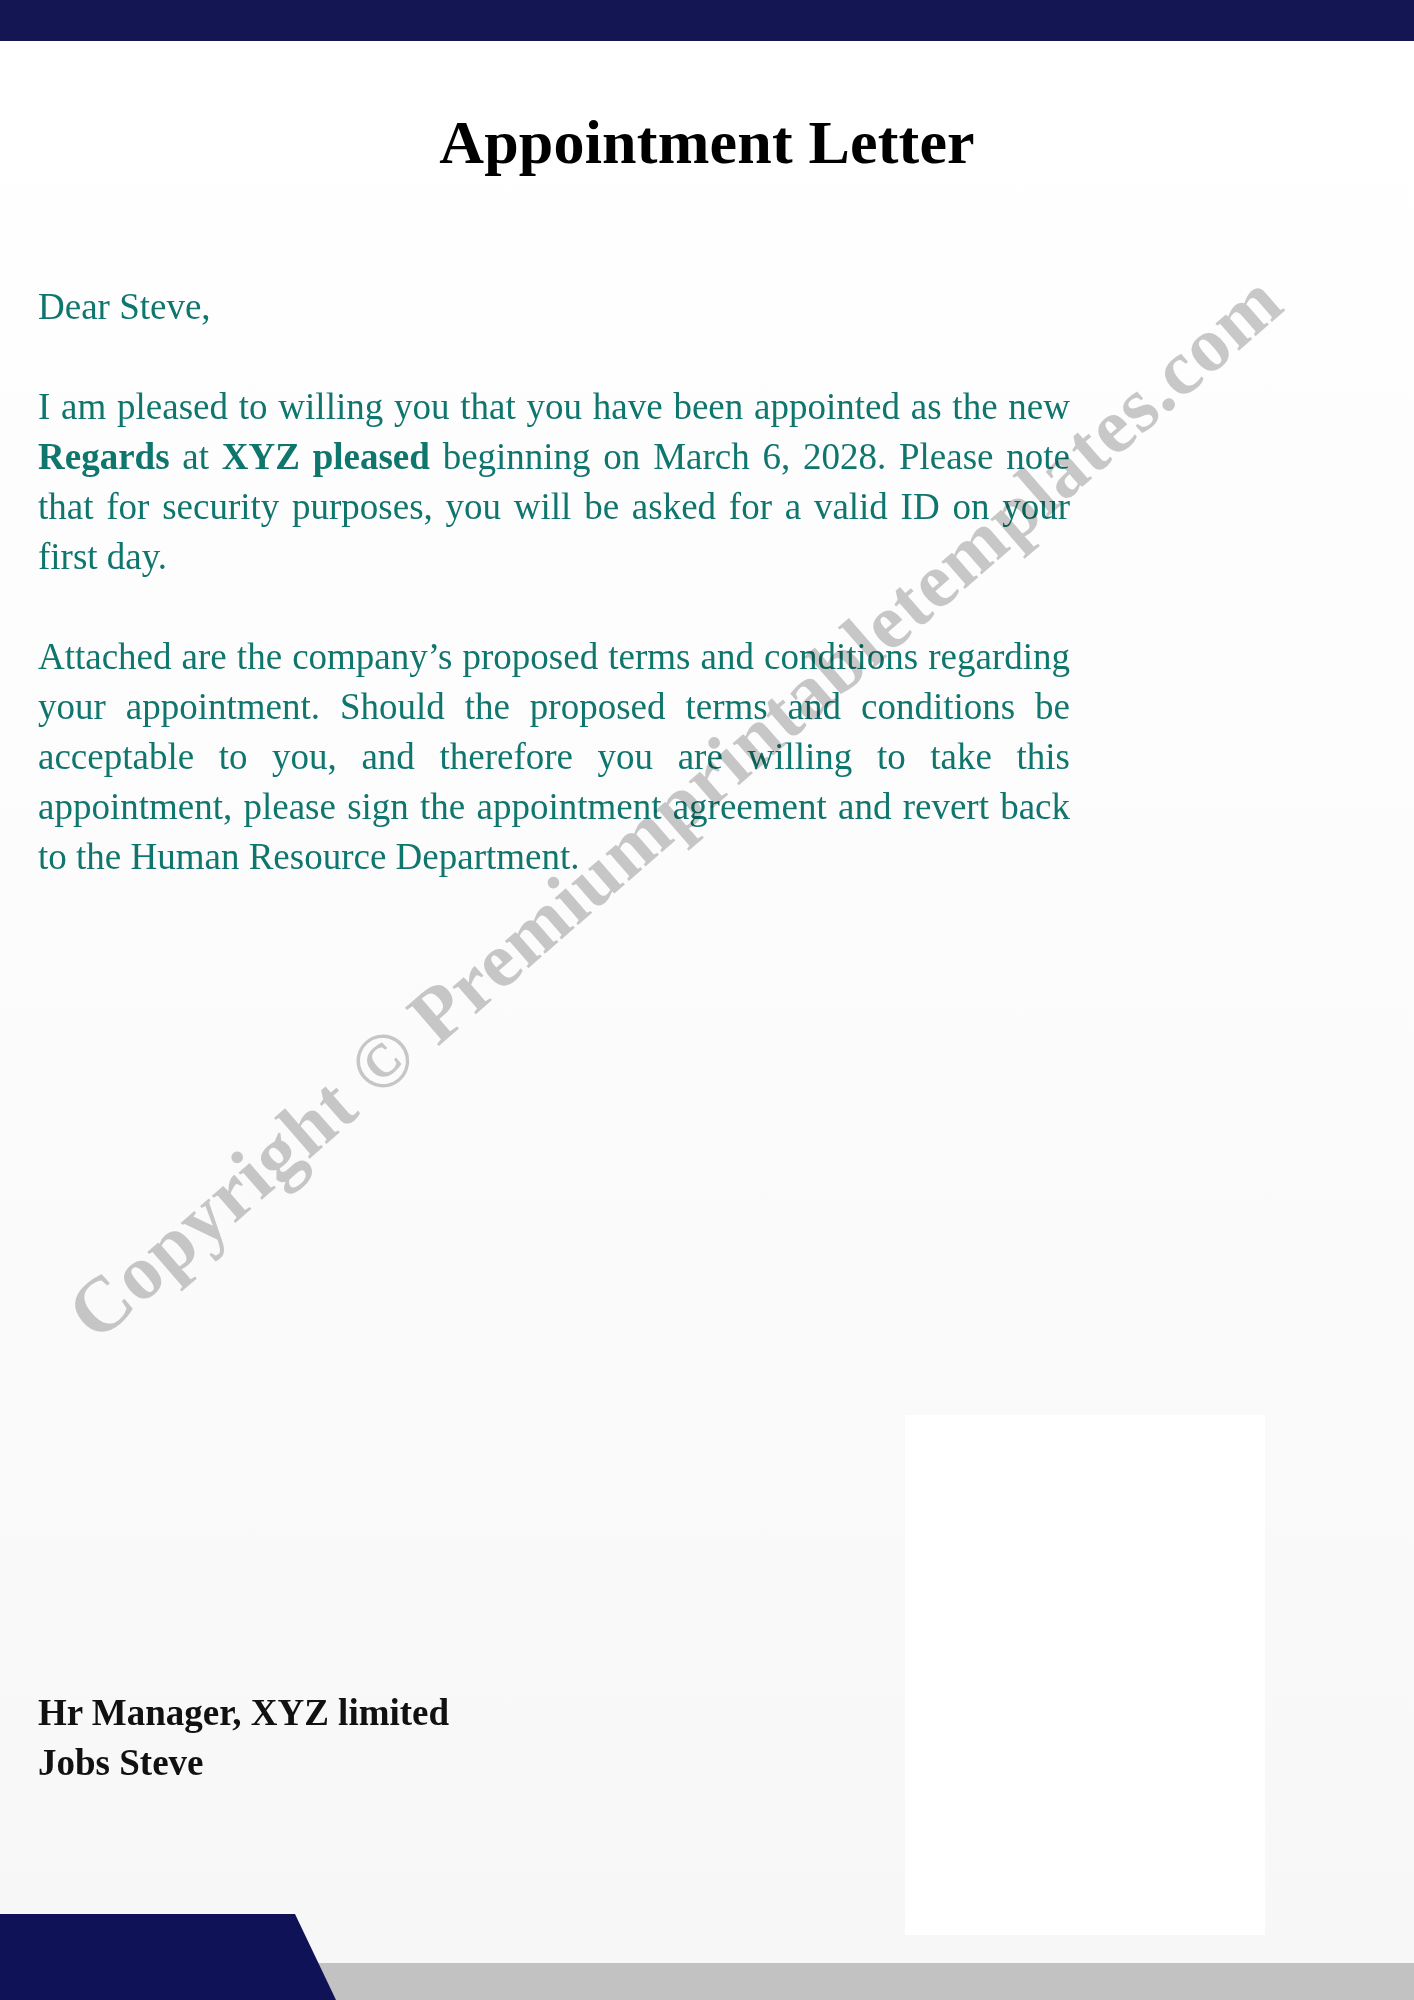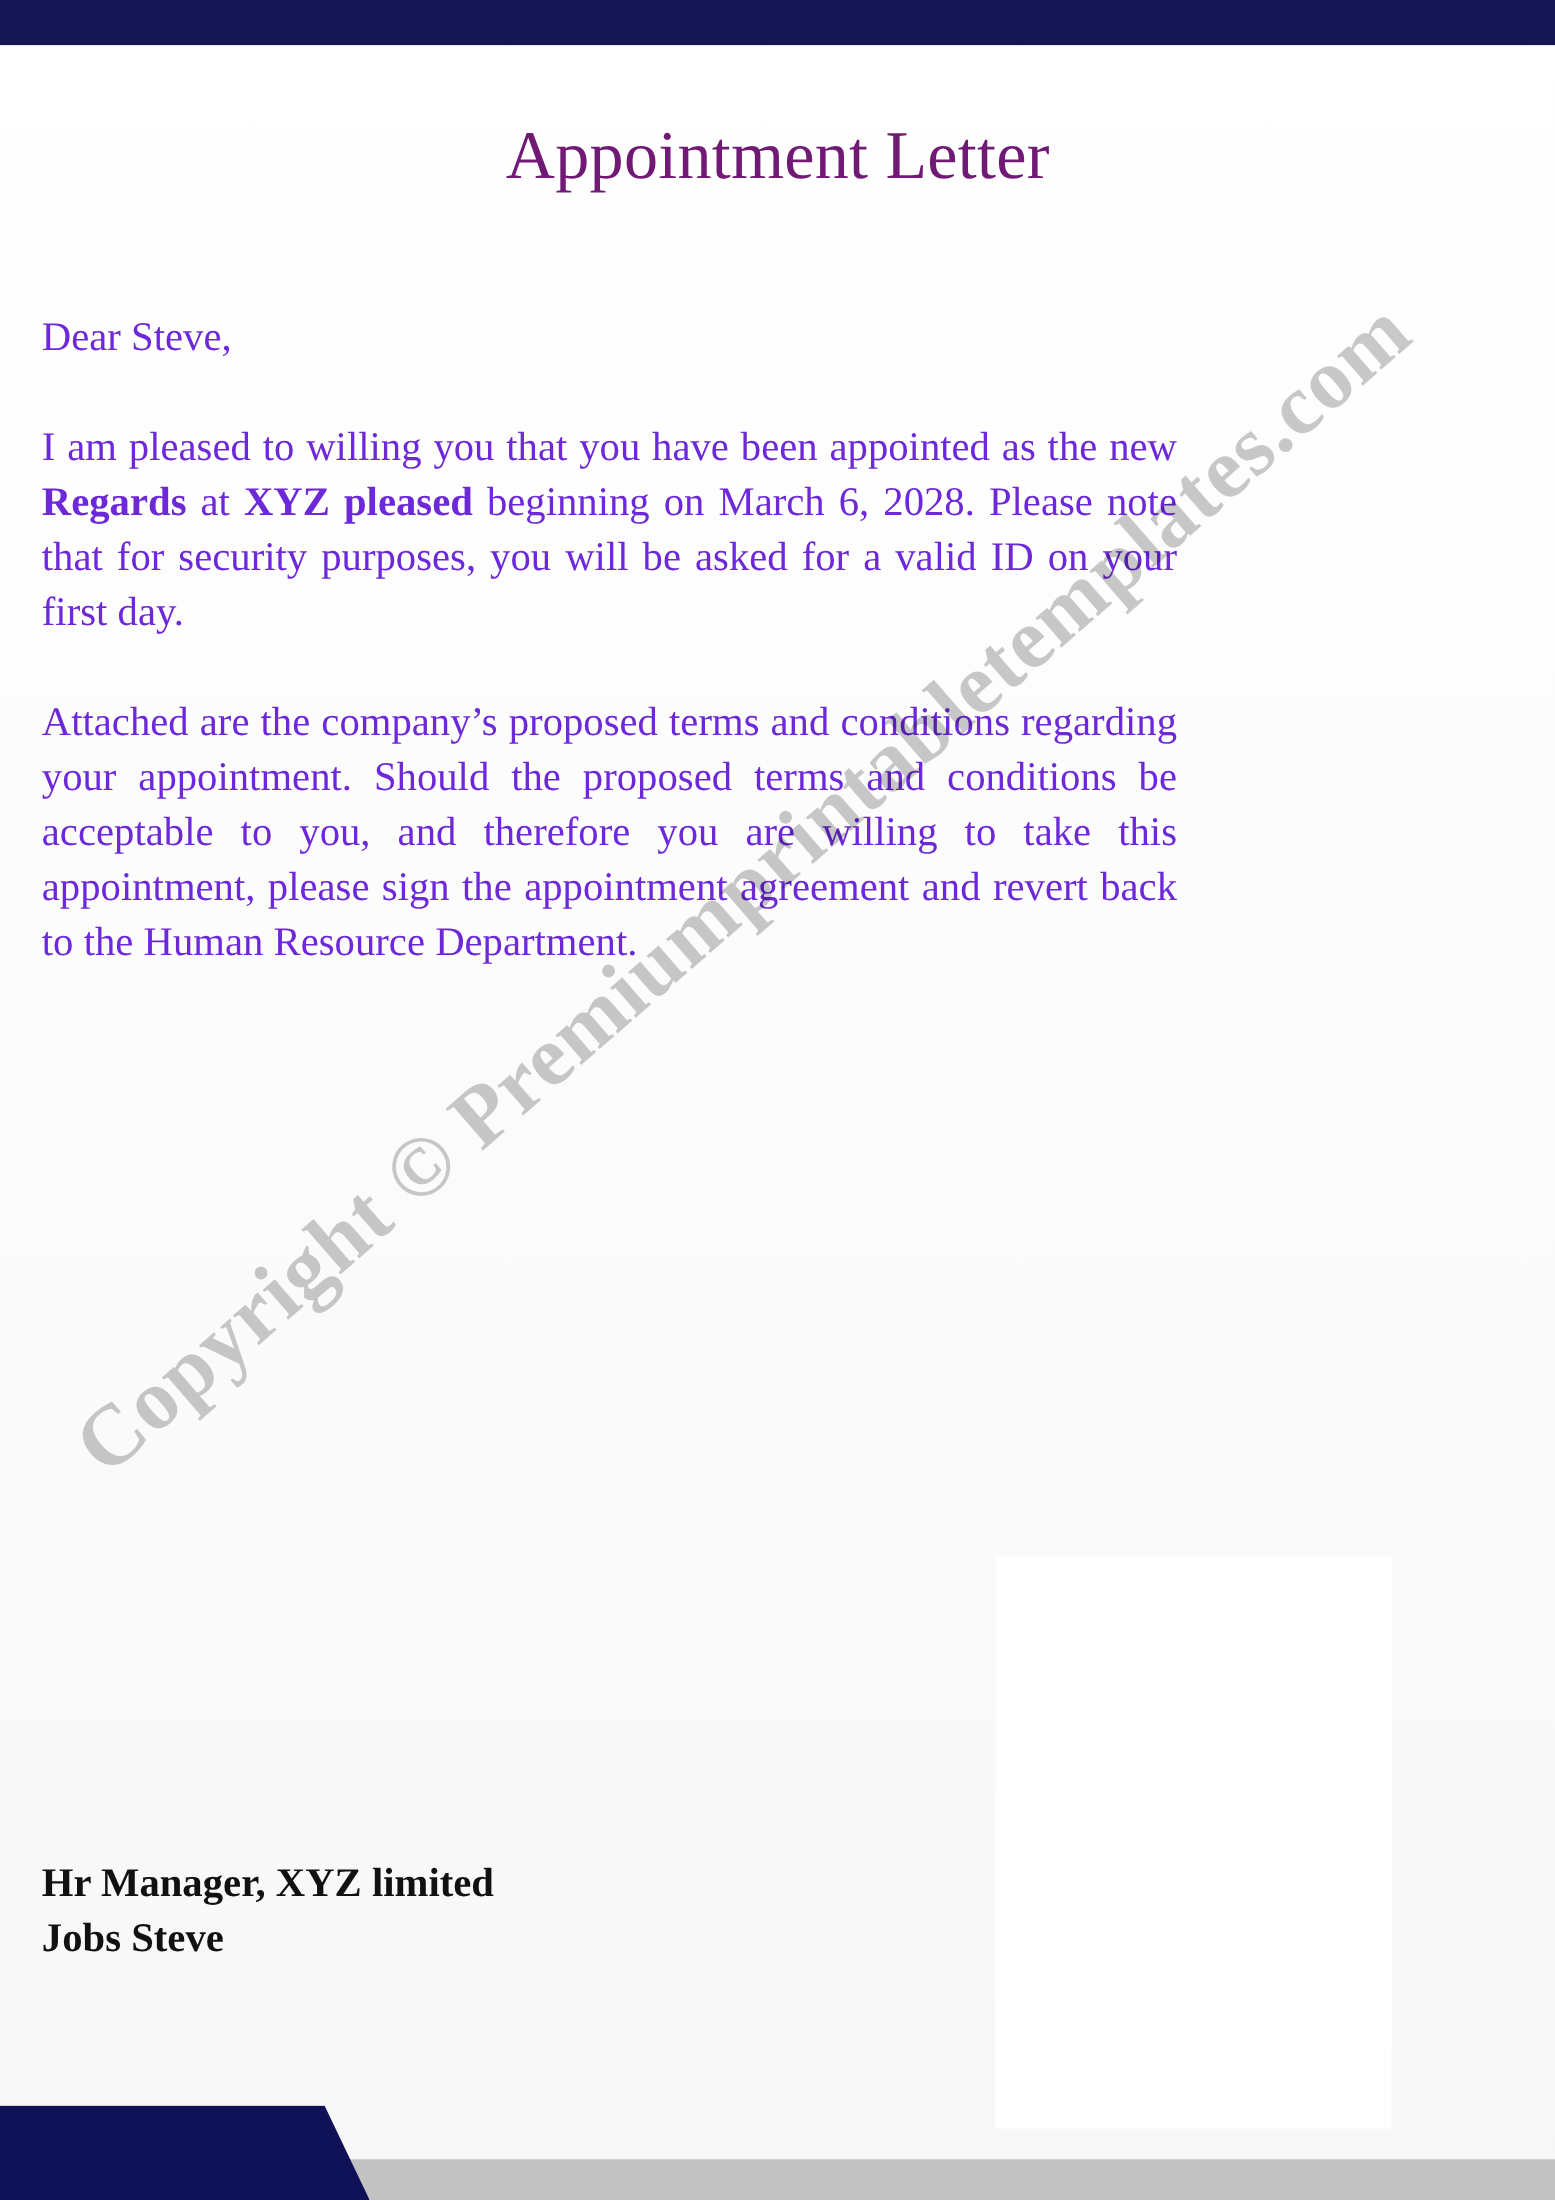--- a/index.html
+++ b/index.html
@@ -54,33 +54,33 @@
   }
 
   
   .doc-title {
     position: absolute;
     left: 0;
     top: 108px;
     width: 1414px;
     text-align: center;
     font-size: 62px;
-    font-weight: normal;
+    font-weight: bold;
     letter-spacing: 0.2px;
-    color: #701a75;
+    color: #000000;
     line-height: 1.1;
   }
 
   
   .letter-body {
     position: absolute;
     left: 38px;
     top: 282px;
     width: 1032px;
-    color: #6d28d9;
+    color: #0f766e;
     font-size: 37px;
     line-height: 50px;
   }
   .letter-body p {
     margin: 0 0 50px 0;
     text-align: justify;
     text-justify: inter-word;
   }
   .letter-body p.nojustify {
     text-align: left;

